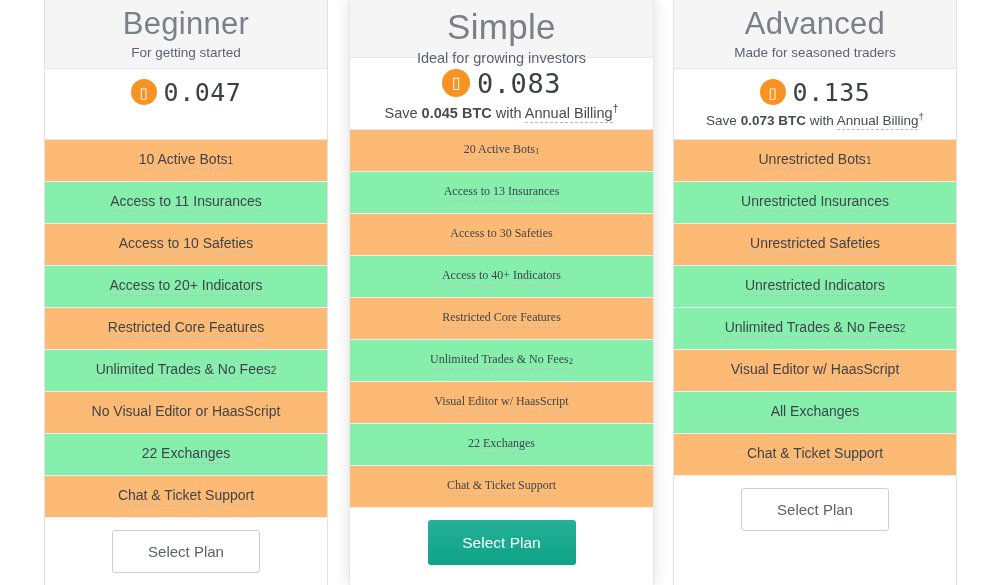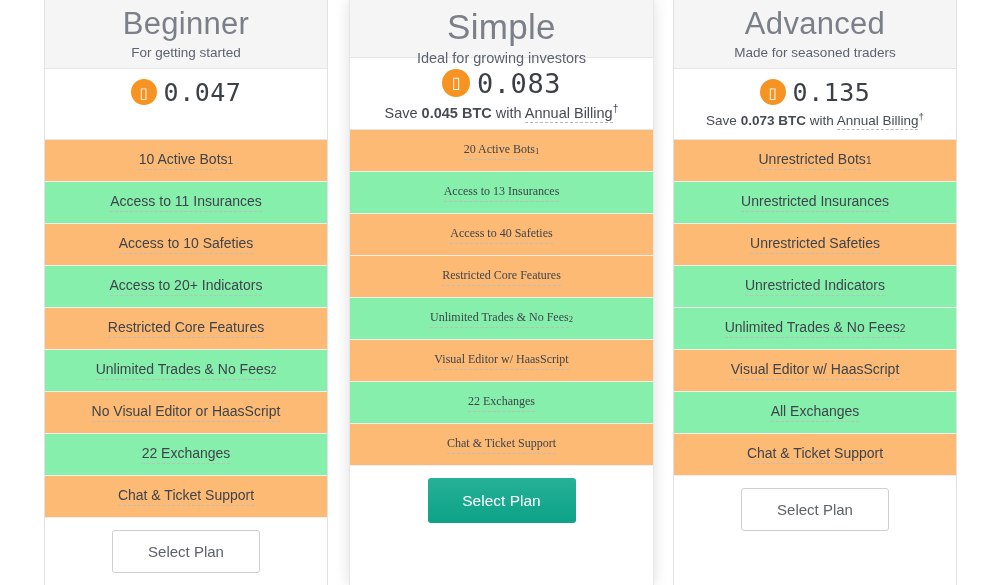--- a/index.html
+++ b/index.html
@@ -268,21 +268,25 @@
     </div>
     <div class="feature-row shade">
         <span class="feature-label">20 Active Bots</span>
         <span class="sup">1</span>
       </div>
     <div class="feature-row plain">
         <span class="feature-label">Access to 13 Insurances</span>
         <span class="sup"></span>
       </div>
     <div class="feature-row shade">
-        <span class="feature-label">Access to 40 Safeties</span>
+        <span class="feature-label">Access to 30 Safeties</span>
+        <span class="sup"></span>
+      </div>
+    <div class="feature-row plain">
+        <span class="feature-label">Access to 40+ Indicators</span>
         <span class="sup"></span>
       </div>
     <div class="feature-row shade">
         <span class="feature-label">Restricted Core Features</span>
         <span class="sup"></span>
       </div>
     <div class="feature-row plain">
         <span class="feature-label">Unlimited Trades &amp; No Fees</span>
         <span class="sup">2</span>
       </div>

